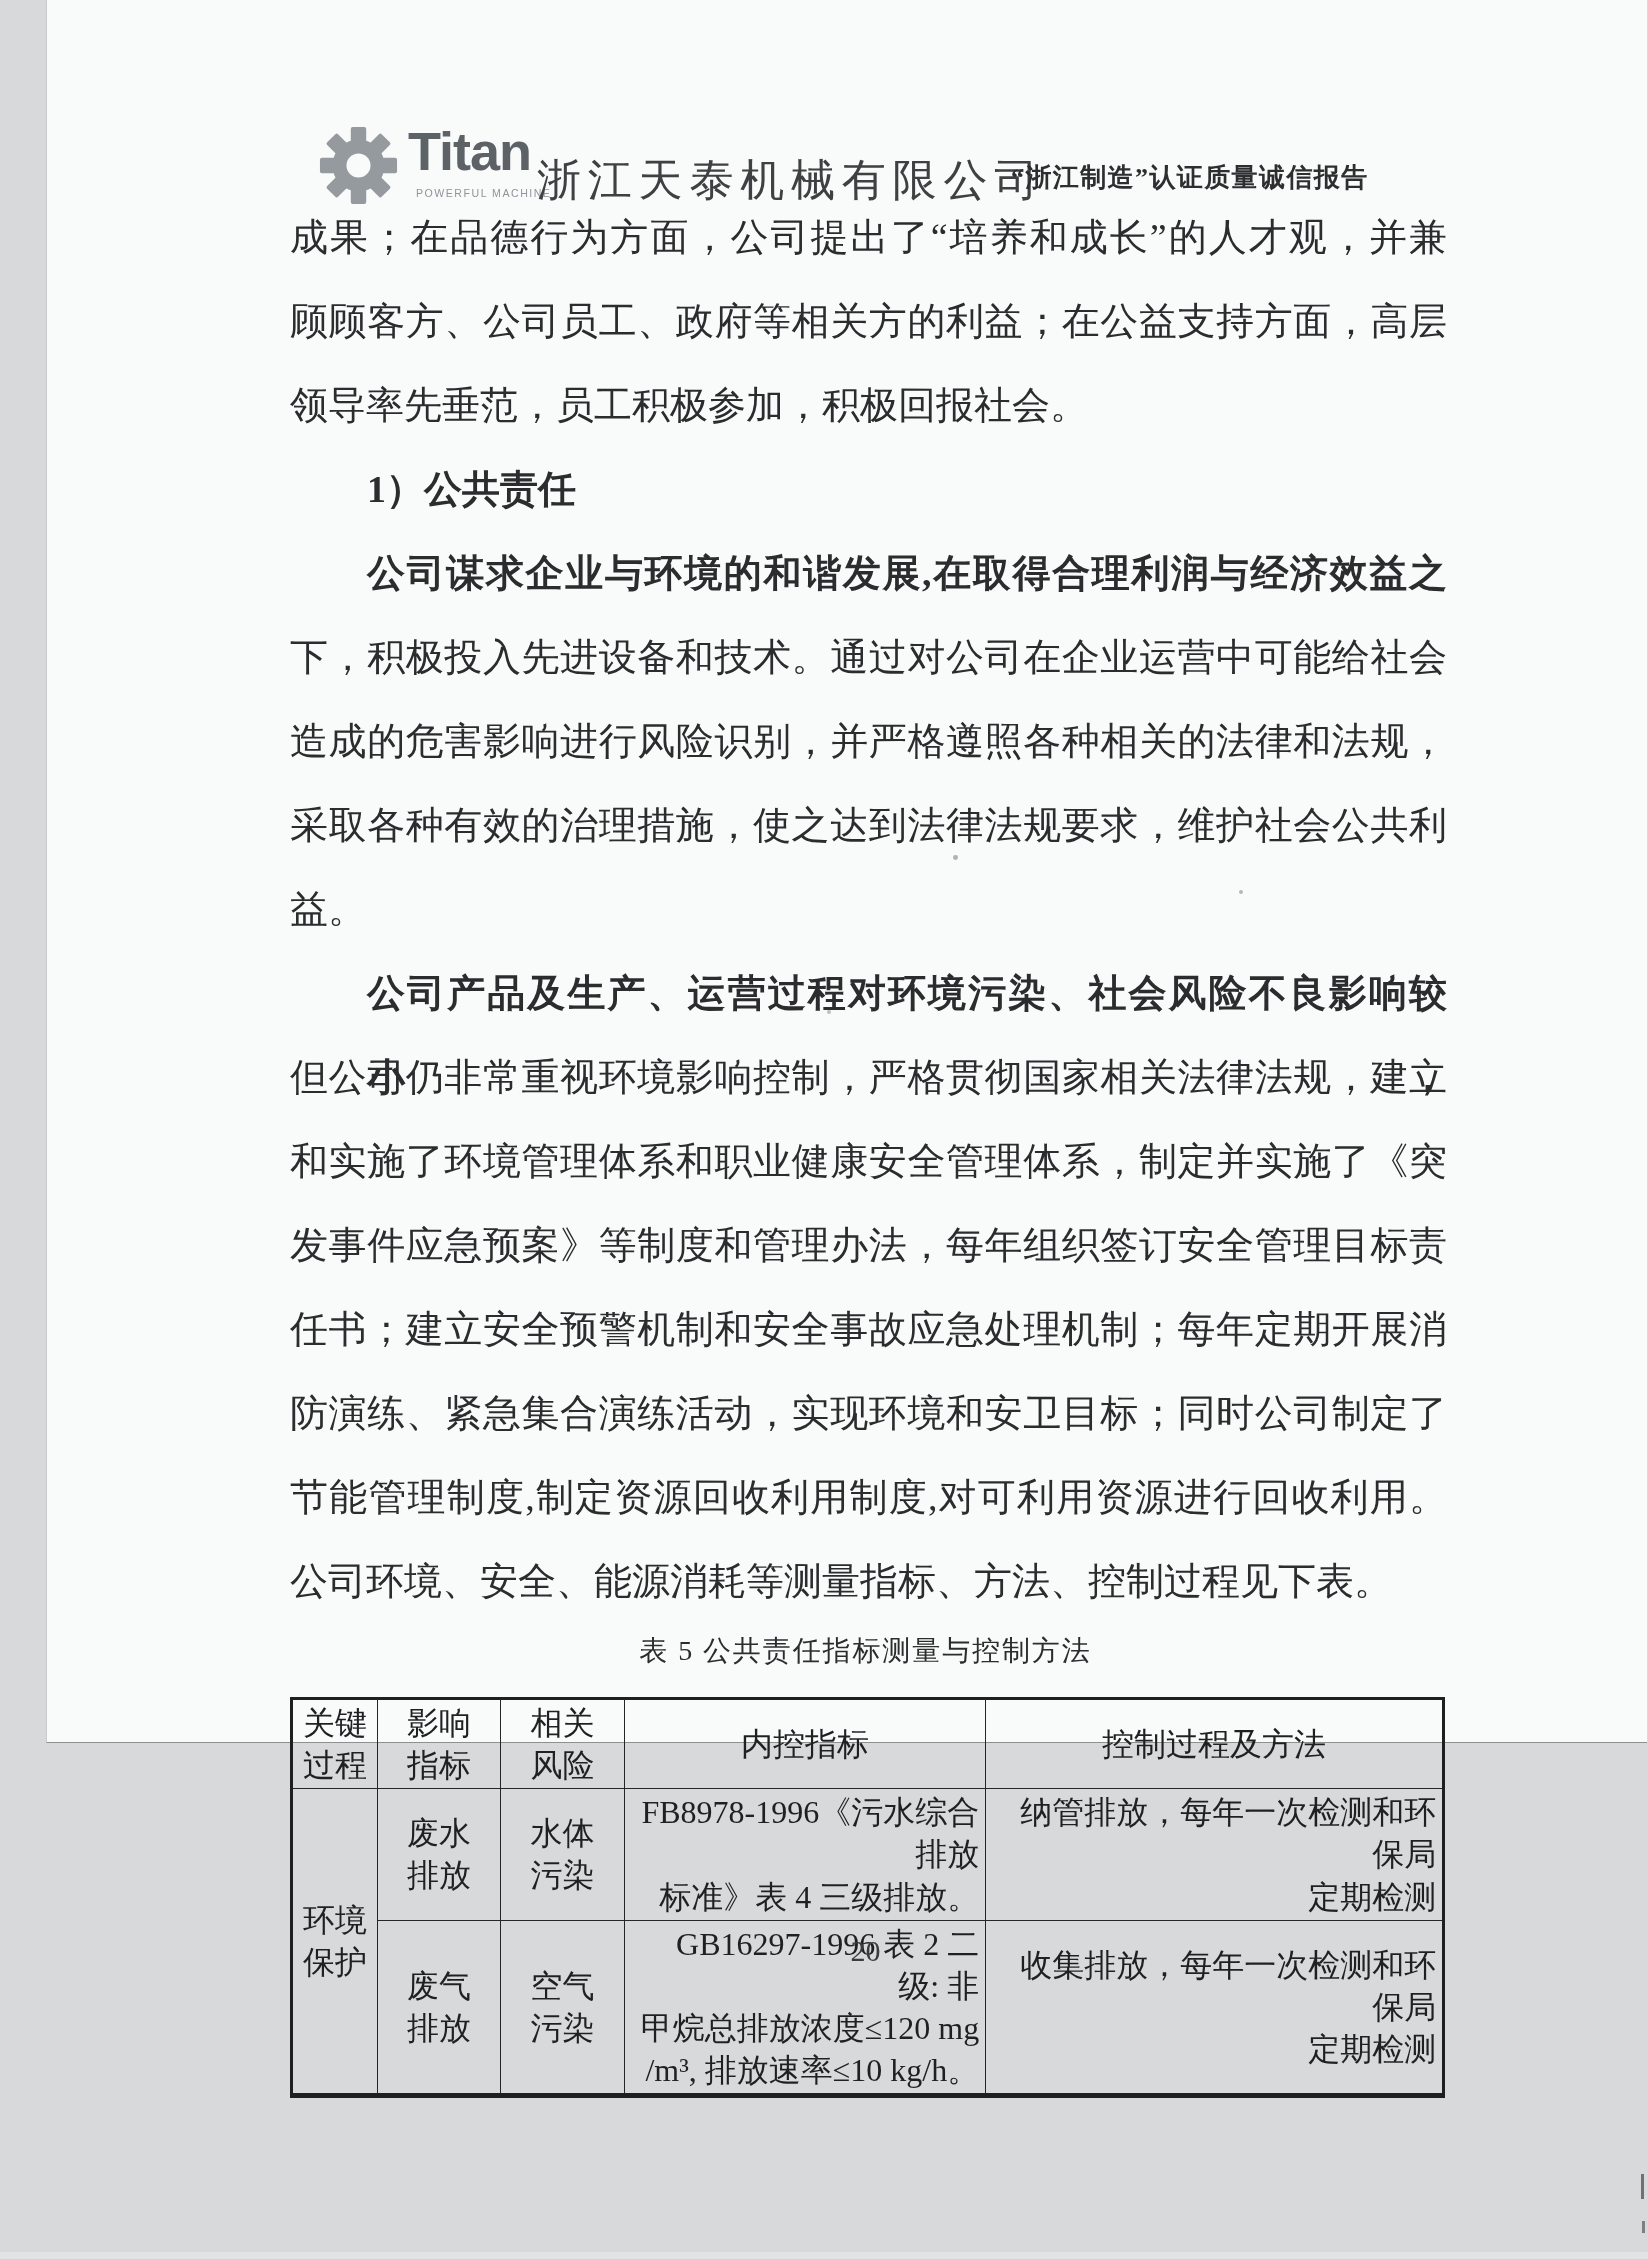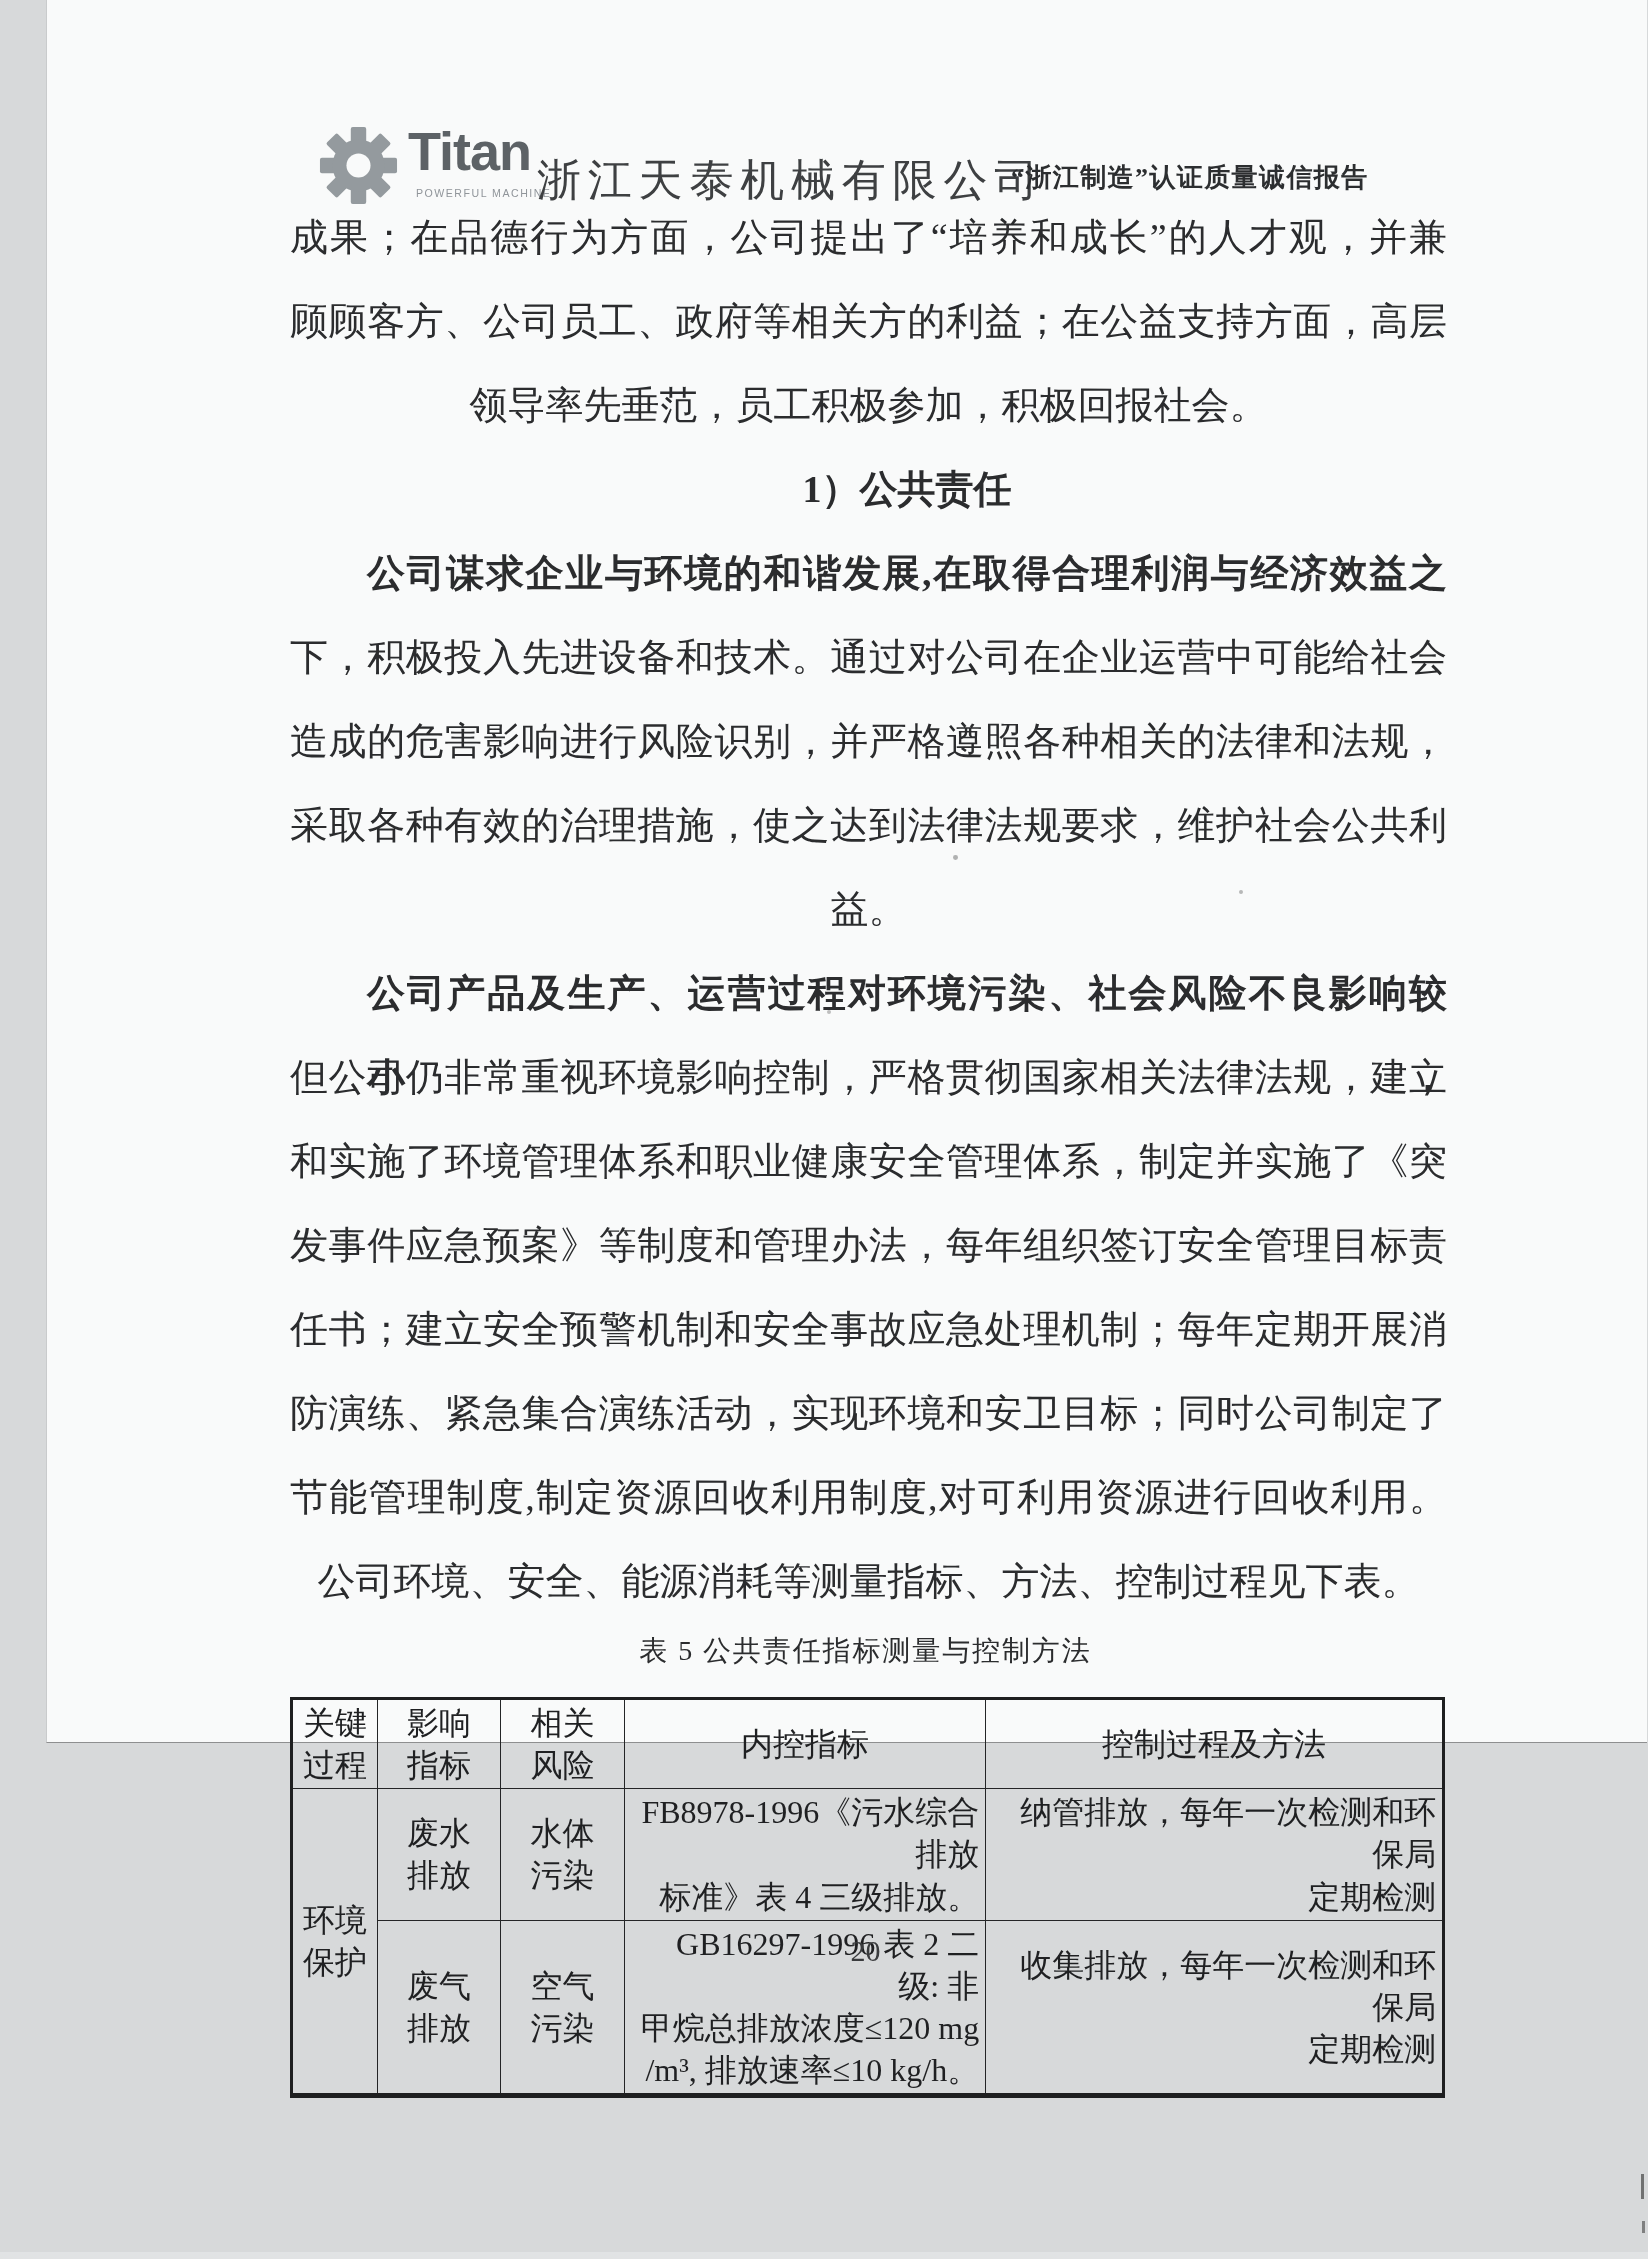--- a/index.html
+++ b/index.html
@@ -50,21 +50,21 @@
   }
 
   
   .bodytext{
     position:absolute;left:243px;top:195px;width:1157px;
     font-size:38px;color:#2b2c2e;
   }
   .line{
     height:84px;line-height:84px;
     white-space:nowrap;
-    text-align:center;
+    text-align:left;
   }
   .line.fill{
     white-space:normal;
     text-align:justify;
     text-align-last:justify;
   }
   .line.indent{padding-left:77px;font-weight:bold;}
   .line.fill.indent{padding-left:77px;box-sizing:border-box;}
 
   

